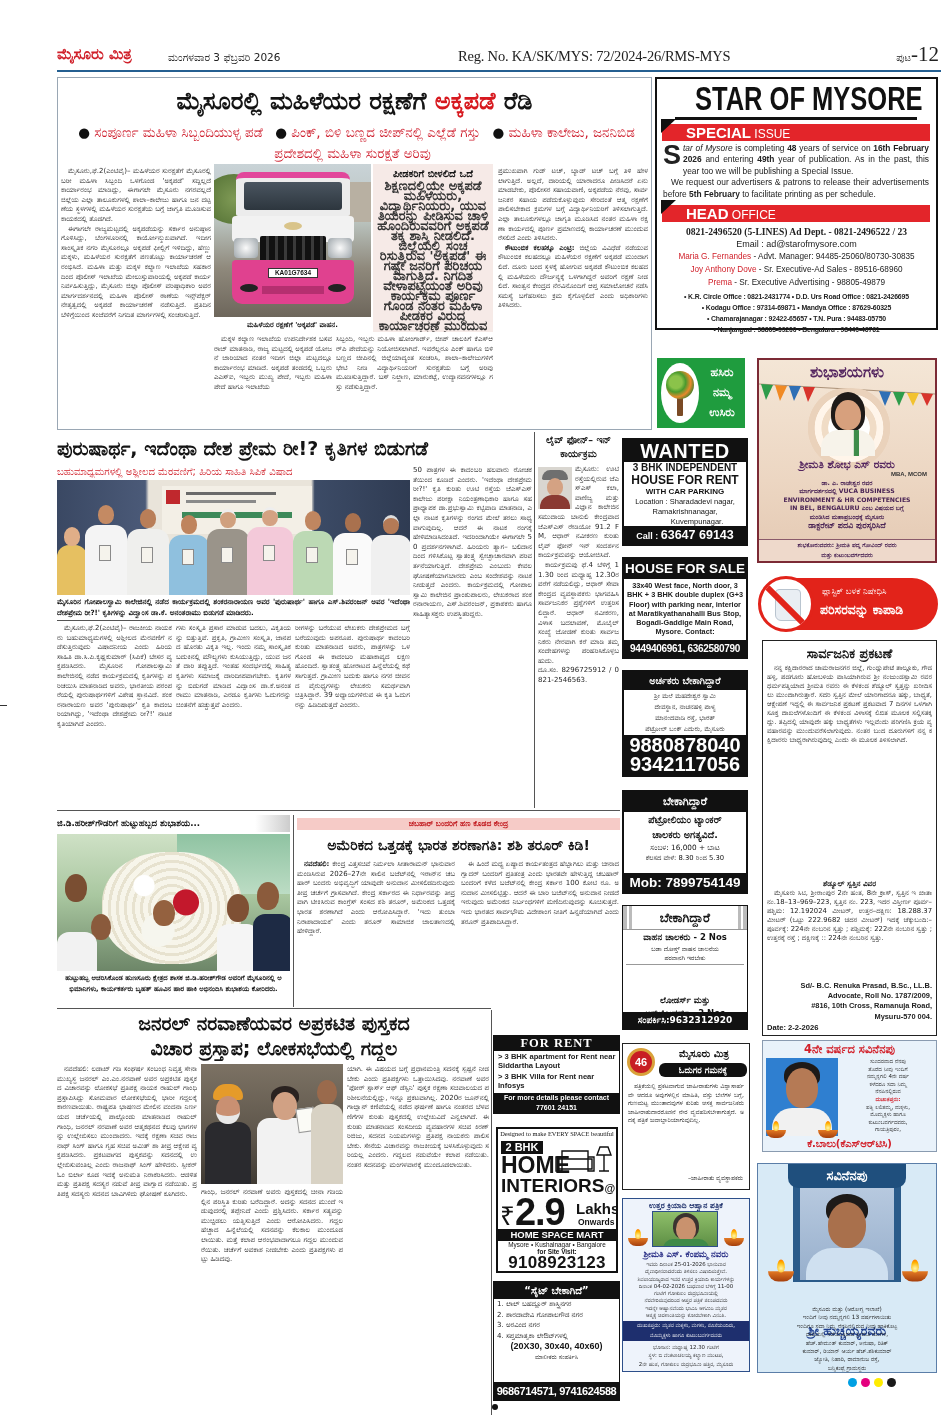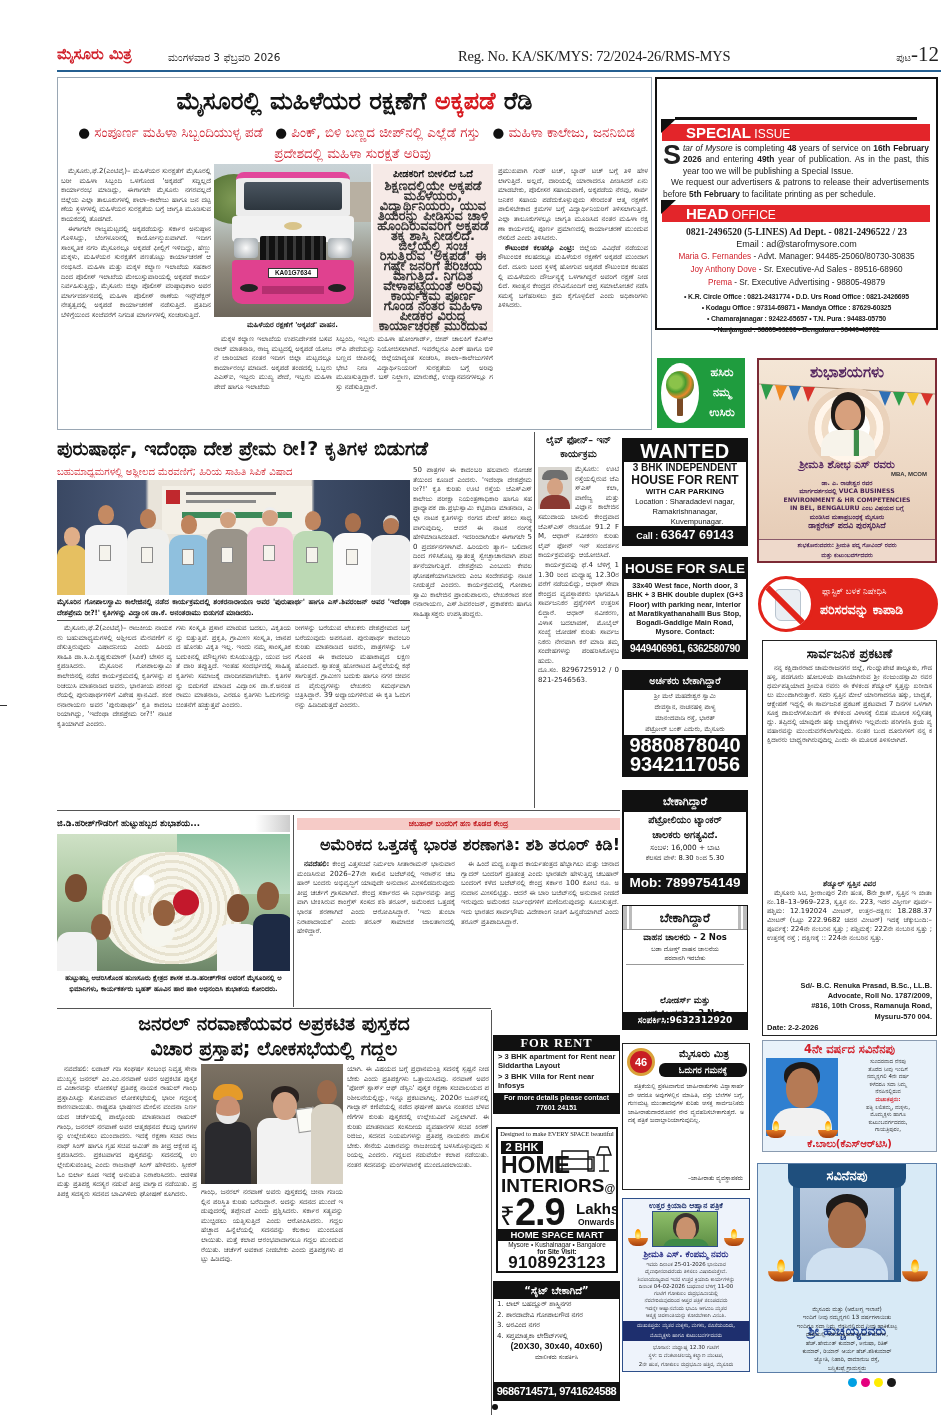--- a/index.html
+++ b/index.html
@@ -117,21 +117,21 @@
 .phone-t{left:538px;top:433px;width:81px;height:30px;font-size:9.5px;font-weight:bold;line-height:14px;text-align:center;overflow:hidden;}
 .phone-photo{float:left;width:34px;height:42px;margin:2px 3px 1px 0;background:#d9d6d0;position:relative;overflow:hidden;}
 
 
 .harish-t{left:57px;top:815px;width:233px;height:17px;font-size:8.6px;font-weight:bold;line-height:17px;white-space:nowrap;overflow:hidden;background:linear-gradient(90deg,#fff 85%,#ccc 100%);}
 .harish-photo{left:57px;top:834px;width:233px;height:137px;overflow:hidden;background:linear-gradient(180deg,#cfe1c6 0%,#a9c7a0 45%,#6d8668 100%);}
 .harish-cap{left:57px;top:973px;width:233px;height:33px;font-size:6.8px;line-height:10.5px;font-weight:bold;text-align:center;word-break:break-all;overflow:hidden;}
 
 
 .chab-k{left:297px;top:818px;width:323px;height:12px;line-height:12px;background:#f6cbc7;color:#c0161c;font-size:7.5px;font-weight:bold;text-align:center;white-space:nowrap;overflow:hidden;}
-.chab-h{left:297px;top:832px;width:323px;height:26px;line-height:26px;font-size:16px;font-weight:bold;text-align:right;white-space:nowrap;overflow:hidden;}
+.chab-h{left:297px;top:832px;width:323px;height:26px;line-height:26px;font-size:14px;font-weight:bold;text-align:center;white-space:nowrap;overflow:hidden;}
 
 
 .nar-h{left:57px;width:434px;height:25px;line-height:25px;font-size:19px;text-align:center;white-space:nowrap;overflow:hidden;font-weight:bold;}
 .nar-photo{left:201px;top:1064px;width:142px;height:120px;overflow:hidden;background:linear-gradient(180deg,#7c7264 0%,#5d554a 60%,#3f3a33 100%);}
 
 
 .rent{left:493px;top:1035px;width:127px;height:79px;border:1px solid #111;}
 .rent .hd{height:15px;line-height:15px;font-family:"Liberation Serif",serif;font-size:12.5px;letter-spacing:1px;}
 .rent .it{font-family:"Liberation Sans",sans-serif;font-size:7.6px;line-height:9.4px;text-align:left;padding:1px 3px 0 4px;color:#222;font-weight:bold;}
 .rent .bx{font-family:"Liberation Sans",sans-serif;font-size:7.2px;line-height:9px;}
@@ -218,20 +218,21 @@
     <div class="col" style="left:278px;top:257px;width:157px;height:92px;">
         <p style="text-indent:0">ಸಿಬ್ಬಂದಿ, ಇಬ್ಬರು ಮಹಿಳಾ ಹೋಂಗಾರ್ಡ್, ಜೀಪ್ ಚಾಲಕಿಗೆ ಕೆಎಸ್‌ಆರ್‌ಪಿ ಪೇದೆಯನ್ನು ನಿಯೋಜಿಸಲಾಗಿದೆ. ಇವರೆಲ್ಲರೂ ಪಿಂಕ್ ಹಾಗೂ ಬಿಳಿ ಬಣ್ಣದ ಜೀಪಿನಲ್ಲಿ ಜಿಲ್ಲೆಯಾದ್ಯಂತ ಸಂಚರಿಸಿ, ಶಾಲಾ–ಕಾಲೇಜುಗಳಿಗೆ ಭೇಟಿ ನೀಡಿ ವಿದ್ಯಾರ್ಥಿನಿಯರಿಗೆ ಸುರಕ್ಷತೆಯ ಬಗ್ಗೆ ಅರಿವು ಮೂಡಿಸುತ್ತಿದ್ದಾರೆ. ಬಸ್ ನಿಲ್ದಾಣ, ಮಾರುಕಟ್ಟೆ, ಉದ್ಯಾನವನಗಳಲ್ಲೂ ಗಸ್ತು ನಡೆಸುತ್ತಿದ್ದಾರೆ.</p>
       </div>
     <div class="col" style="left:440px;top:89px;width:150px;height:260px;">
       <p style="text-indent:0">ಪ್ರಮುಖವಾಗಿ ಗುಡ್ ಟಚ್, ಬ್ಯಾಡ್ ಟಚ್ ಬಗ್ಗೆ ತಿಳಿ ಹೇಳಲಾಗುತ್ತಿದೆ. ಅಲ್ಲದೆ, ದಾರಿಯಲ್ಲಿ ಯಾರಾದರೂ ಪೀಡಿಸಿದರೆ ಏನು ಮಾಡಬೇಕು, ಪೊಲೀಸರ ಸಹಾಯವಾಣಿ, ಅಕ್ಕಪಡೆಯ ನೆರವು, ಸಾರ್ವಜನಿಕರ ಸಹಾಯ ಪಡೆದುಕೊಳ್ಳುವುದು ಸೇರಿದಂತೆ ಆತ್ಮ ರಕ್ಷಣೆಗೆ ಪಾಲಿಸಬೇಕಾದ ಕ್ರಮಗಳ ಬಗ್ಗೆ ವಿದ್ಯಾರ್ಥಿನಿಯರಿಗೆ ತಿಳಿಸಲಾಗುತ್ತಿದೆ. ಎಲ್ಲಾ ತಾಲೂಕುಗಳಲ್ಲೂ ಜಾಗೃತಿ ಮೂಡಿಸಿದ ನಂತರ ಮಹಿಳಾ ರಕ್ಷಣಾ ಕಾರ್ಯದಲ್ಲಿ ಪೂರ್ಣ ಪ್ರಮಾಣದಲ್ಲಿ ಕಾರ್ಯಾಚರಣೆ ಮುಂದುವರೆಸಲಿದೆ ಎಂದು ತಿಳಿಸಿದರು.</p>
       <p><b>ಕೌಟುಂಬಿಕ ಕಲಹಕ್ಕೂ ಎಂಟ್ರಿ:</b><span> ಜಿಲ್ಲೆಯ ವಿವಿಧೆಡೆ ನಡೆಯುವ ಕೌಟುಂಬಿಕ ಕಲಹದಲ್ಲೂ ಮಹಿಳೆಯರ ರಕ್ಷಣೆಗೆ ಅಕ್ಕಪಡೆ ಮುಂದಾಗಲಿದೆ. ದೂರು ಬಂದ ಸ್ಥಳಕ್ಕೆ ಹೋಗುವ ಅಕ್ಕಪಡೆ ಕೌಟುಂಬಿಕ ಕಲಹದಲ್ಲಿ ಮಹಿಳೆಯರು ದೌರ್ಜನ್ಯಕ್ಕೆ ಒಳಗಾಗಿದ್ದರೆ ಅವರಿಗೆ ರಕ್ಷಣೆ ನೀಡಲಿದೆ. ಸಾಂತ್ವನ ಕೇಂದ್ರದ ನೆರವಿನೊಂದಿಗೆ ಆಪ್ತ ಸಮಾಲೋಚನೆ ನಡೆಸಿ ಸಮಸ್ಯೆ ಬಗೆಹರಿಸಲು ಕ್ರಮ ಕೈಗೊಳ್ಳಲಿದೆ ಎಂದು ಅಧಿಕಾರಿಗಳು ತಿಳಿಸಿದರು.</span></p>
     </div>
   </div>
 
   <div class="a som">
+    <div class="a som-title"><span>STAR OF MYSORE</span></div>
     <div class="a som-ul"></div>
     <div class="red-bar" style="top:45px;"><span class="bb">SPECIAL</span><span class="rr"> ISSUE</span></div>
     <div class="a som-para">
       <p><span class="dc">S</span><i>tar of Mysore</i><span> is completing </span><b>48</b><span> years of service on </span><b>16th February 2026</b><span> and entering </span><b>49th</b><span> year of publication. As in the past,  this year too we will be publishing a Special Issue.</span></p>
       <p style="text-indent:8px;"><span>We request our advertisers &amp; patrons to release their advertisements before </span><b>5th February</b><span> to facilitate printing as per schedule.</span></p>
     </div>
     <div class="red-bar" style="top:126px;"><span class="bb">HEAD</span><span class="rr"> OFFICE</span></div>
     <div class="a som-contacts">
       <div class="l1">0821-2496520 (5-LINES)  Ad Dept. - 0821-2496522 / 23</div>
       <div class="l2">Email : ad@starofmysore.com</div>

